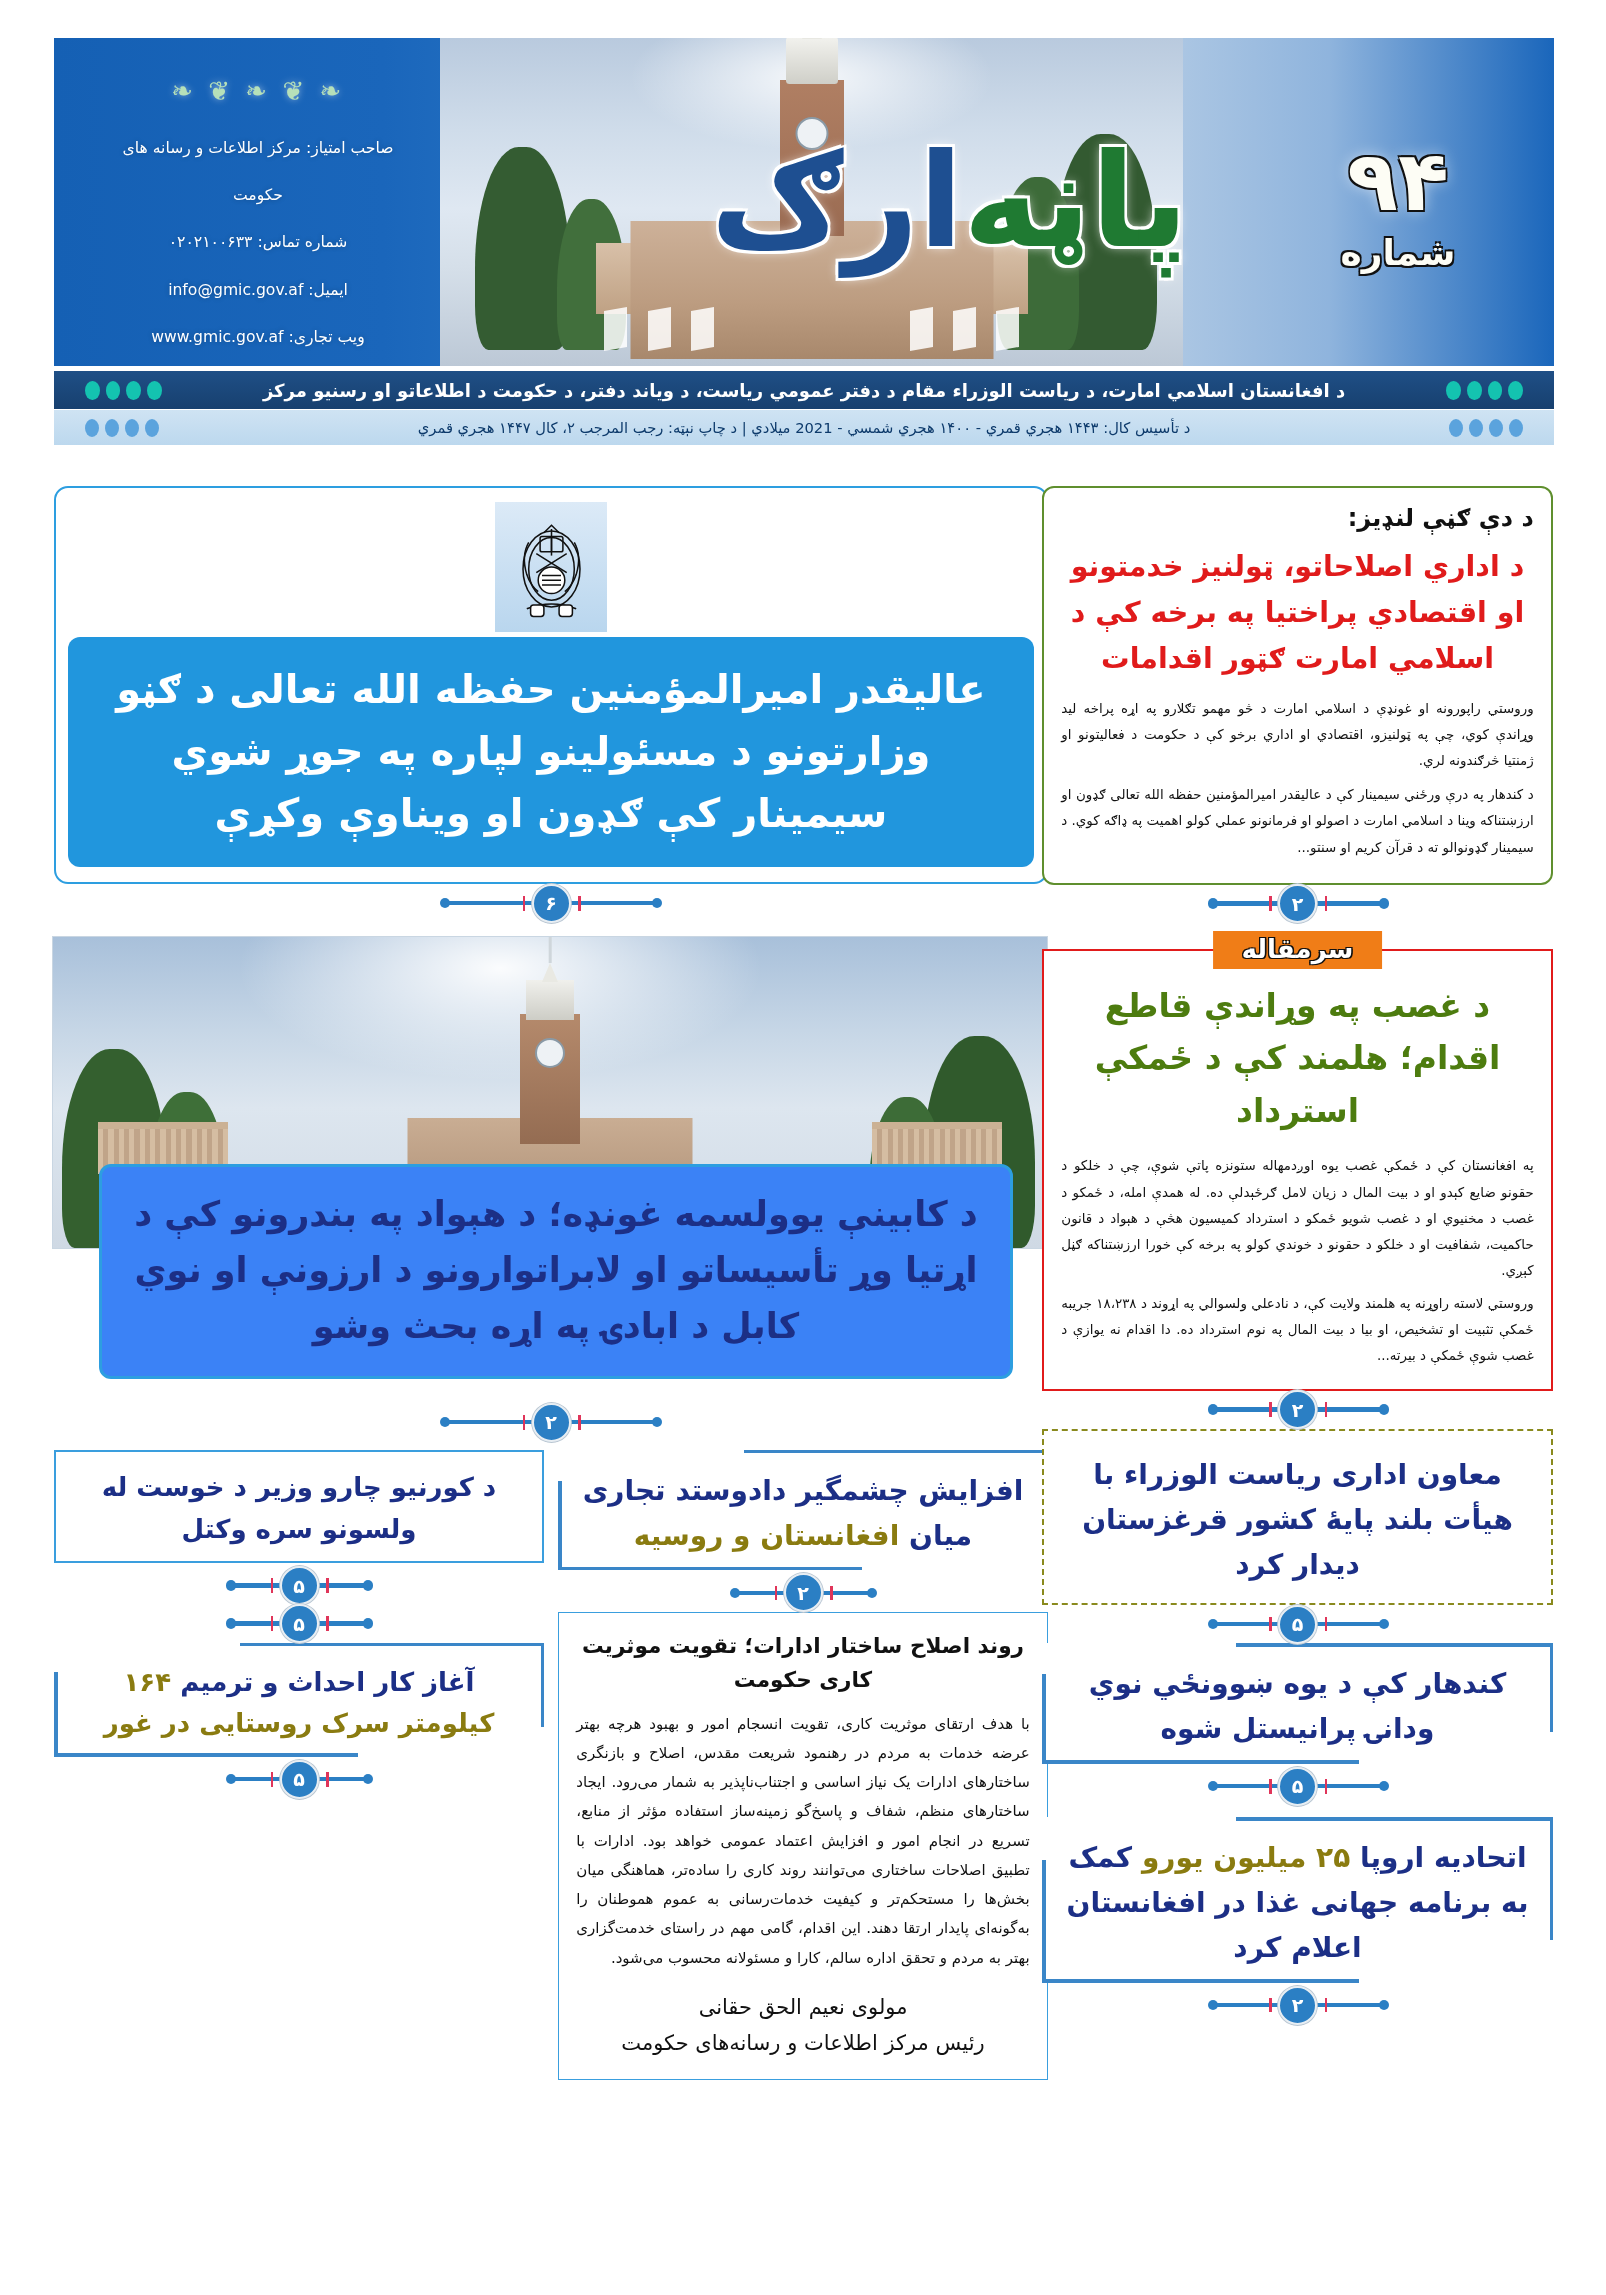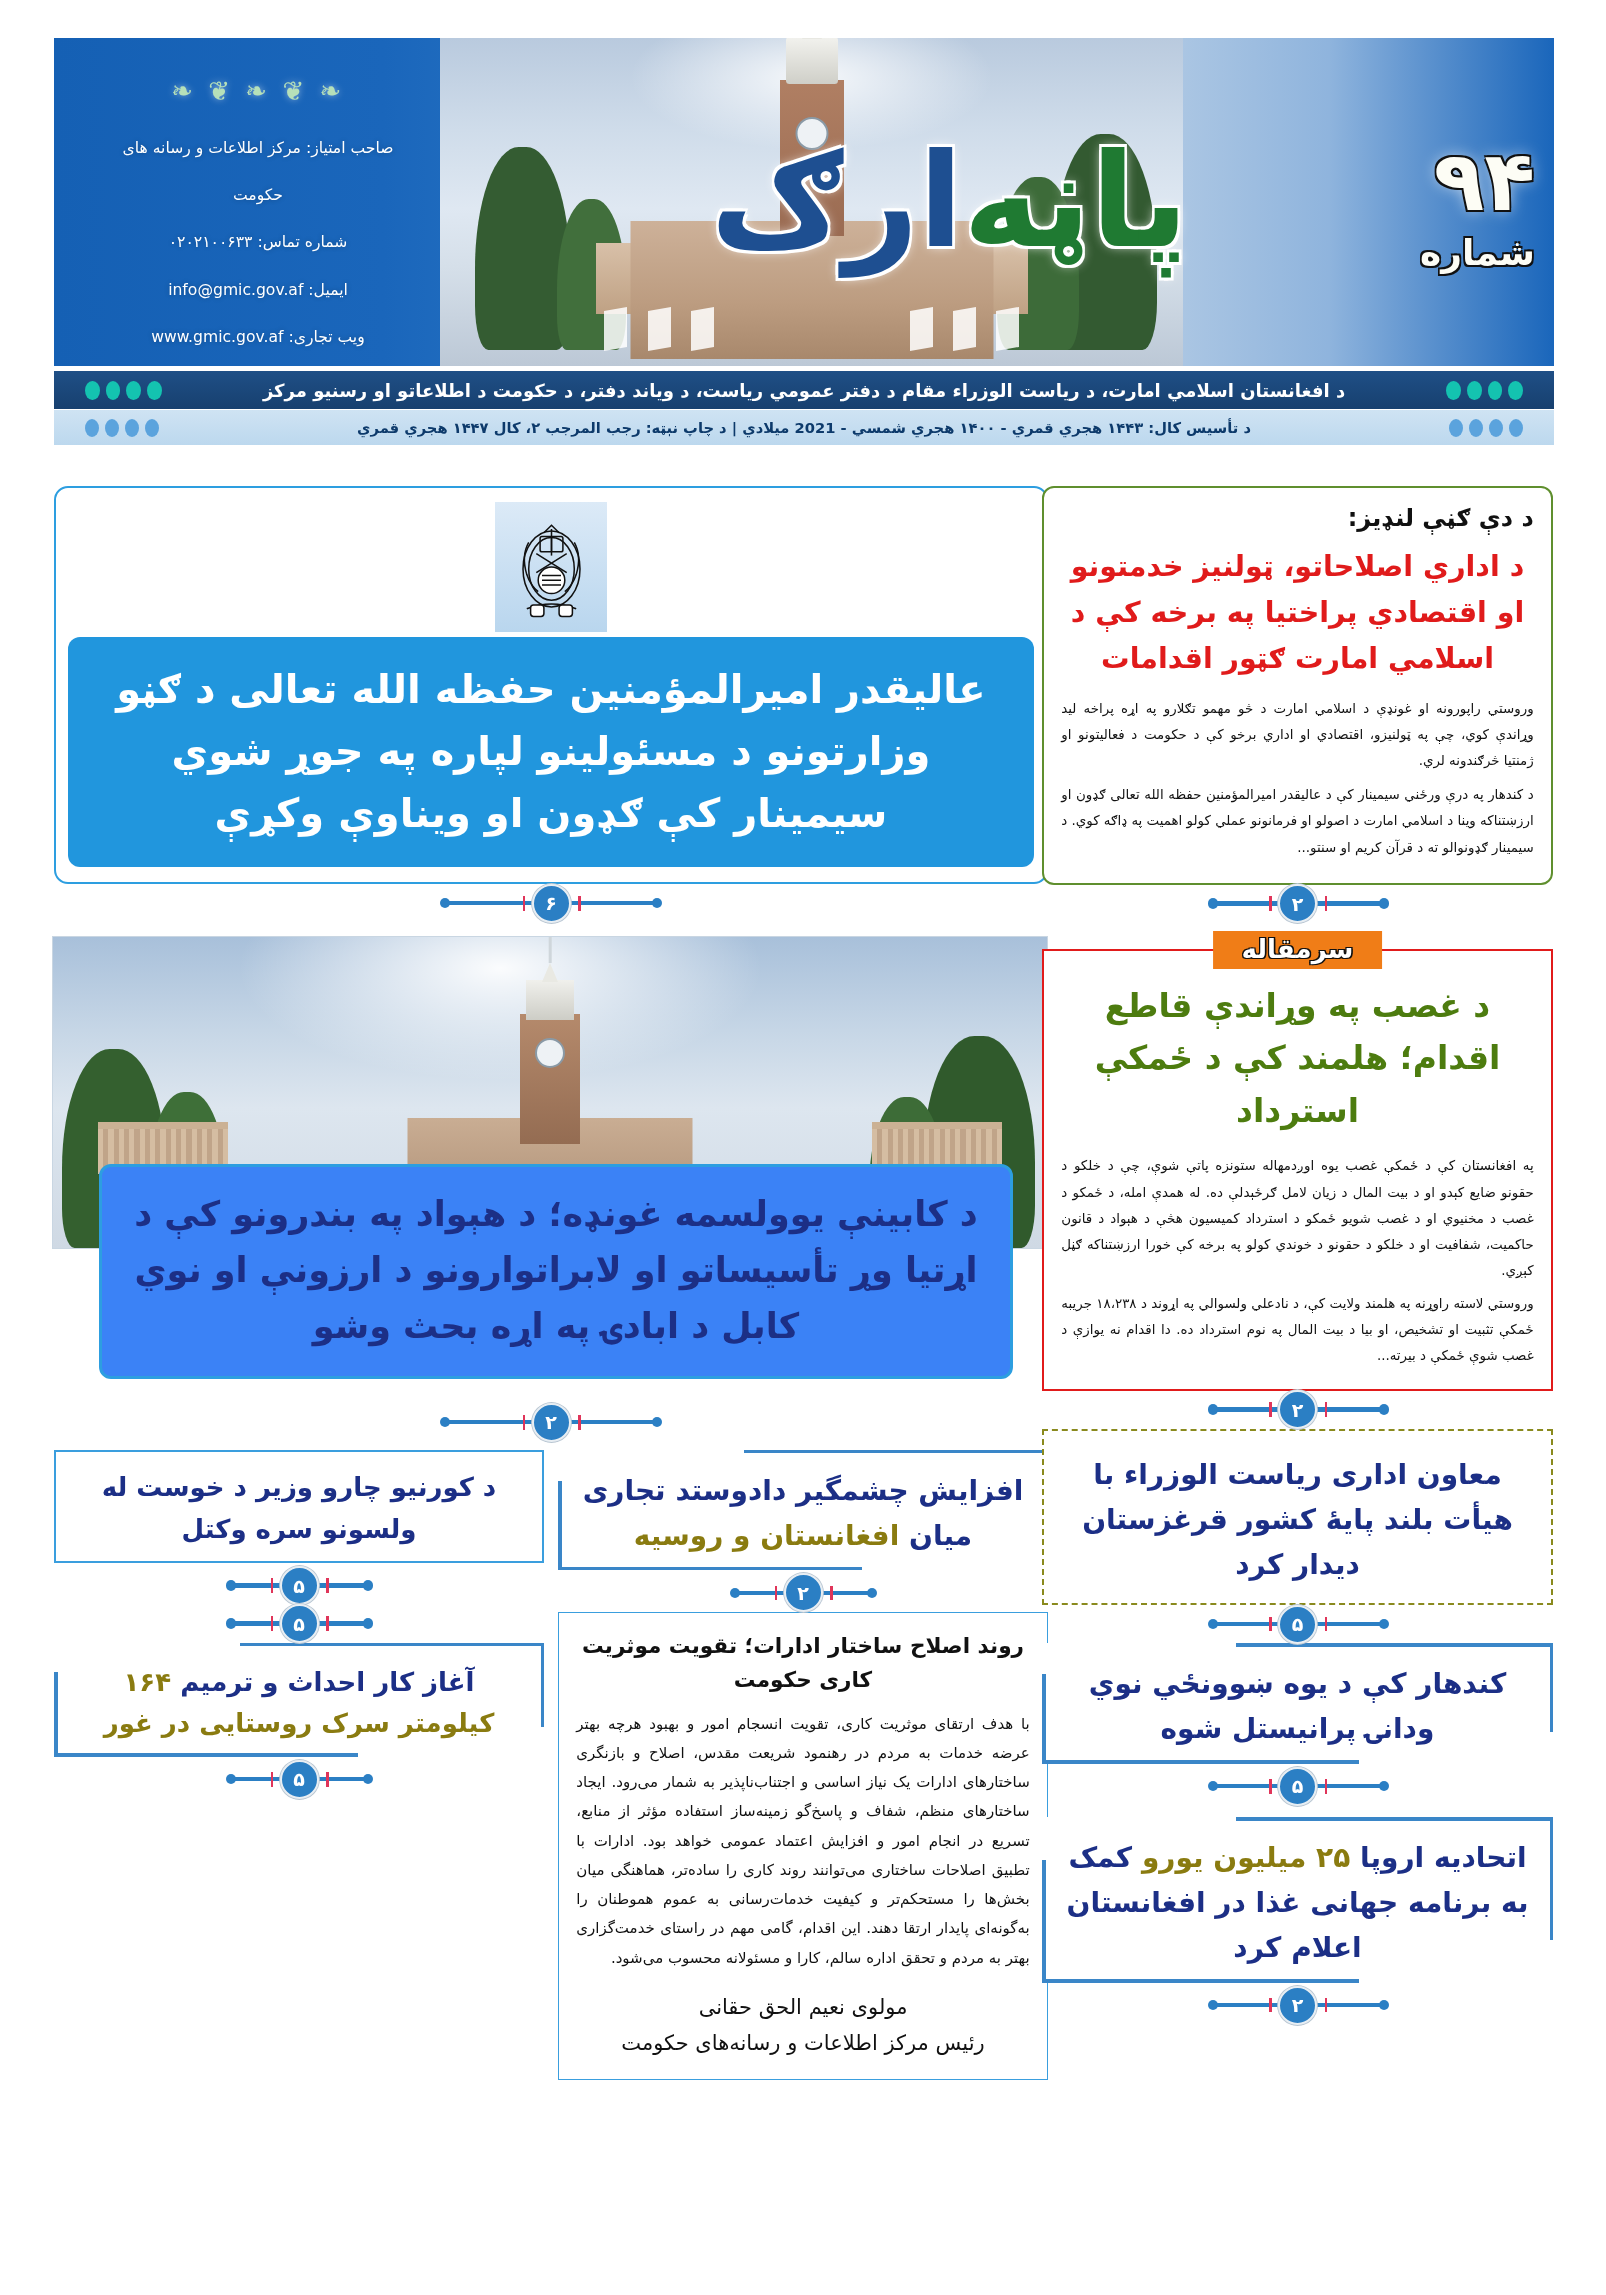--- a/index.html
+++ b/index.html
@@ -61,21 +61,21 @@
     text-shadow:0 0 5.2px rgba(0,0,0,.25);
   }
   .orn{
     font-size:26px;color:#b6e0b9;letter-spacing:3.5px;margin:5.2px 0 12px;
     text-shadow:0 0 7px rgba(255,255,255,.5);
   }
   .orn.bot{margin:14px 0 0;}
   .mast-left .ln{white-space:nowrap;margin-top:20px;}
 
   .mast-right{
-    position:absolute; right:19px; top:102px; width:242px; text-align:right;
+    position:absolute; right:35px; top:102px; width:242px; text-align:center;
   }
   .issue-num{
     font-size:83px;font-weight:bold;color:#fdfdf5;line-height:1;
     text-shadow:-1.7px -1.7px 0 #111,1.7px -1.7px 0 #111,-1.7px 1.7px 0 #111,1.7px 1.7px 0 #111, 0 0 15.6px rgba(255,255,255,.7);
   }
   .issue-lbl{
     margin-top:8.6px;font-size:36px;font-weight:bold;color:#fdfdf5;
     text-shadow:-1.7px -1.7px 0 #111,1.7px -1.7px 0 #111,-1.7px 1.7px 0 #111,1.7px 1.7px 0 #111;
   }
 
@@ -90,21 +90,21 @@
   }
   .dots{position:absolute;display:flex;gap:6px;align-items:center;}
   .dots.l{left:31px;}
   .dots.r{right:31px;}
   .dot{width:14.7px;height:19px;border-radius:50%;background:#14c3b0;}
   .banner2{
     position:absolute;left:54px;top:410px;width:1500px;height:35px;
     background:linear-gradient(180deg,#cfe3f3 0%,#bcd8ee 100%);
     display:flex;align-items:center;justify-content:center;
   }
-  .banner2 .txt{color:#0d3a6b;font-size:14.7px;font-weight:bold;white-space:nowrap;}
+  .banner2 .txt{color:#0d3a6b;font-size:14.7px;font-weight:normal;white-space:nowrap;}
   .dot2{width:14px;height:18px;border-radius:50%;background:#5ba3dd;}
 
   
   .left-col{position:absolute;left:54px;top:486px;width:994px;}
   .right-col{position:absolute;right:54px;top:486px;width:511px;}
 
   
   .pgbadge{
     position:relative;height:38px;margin:0 auto;display:flex;align-items:center;justify-content:center;
   }

